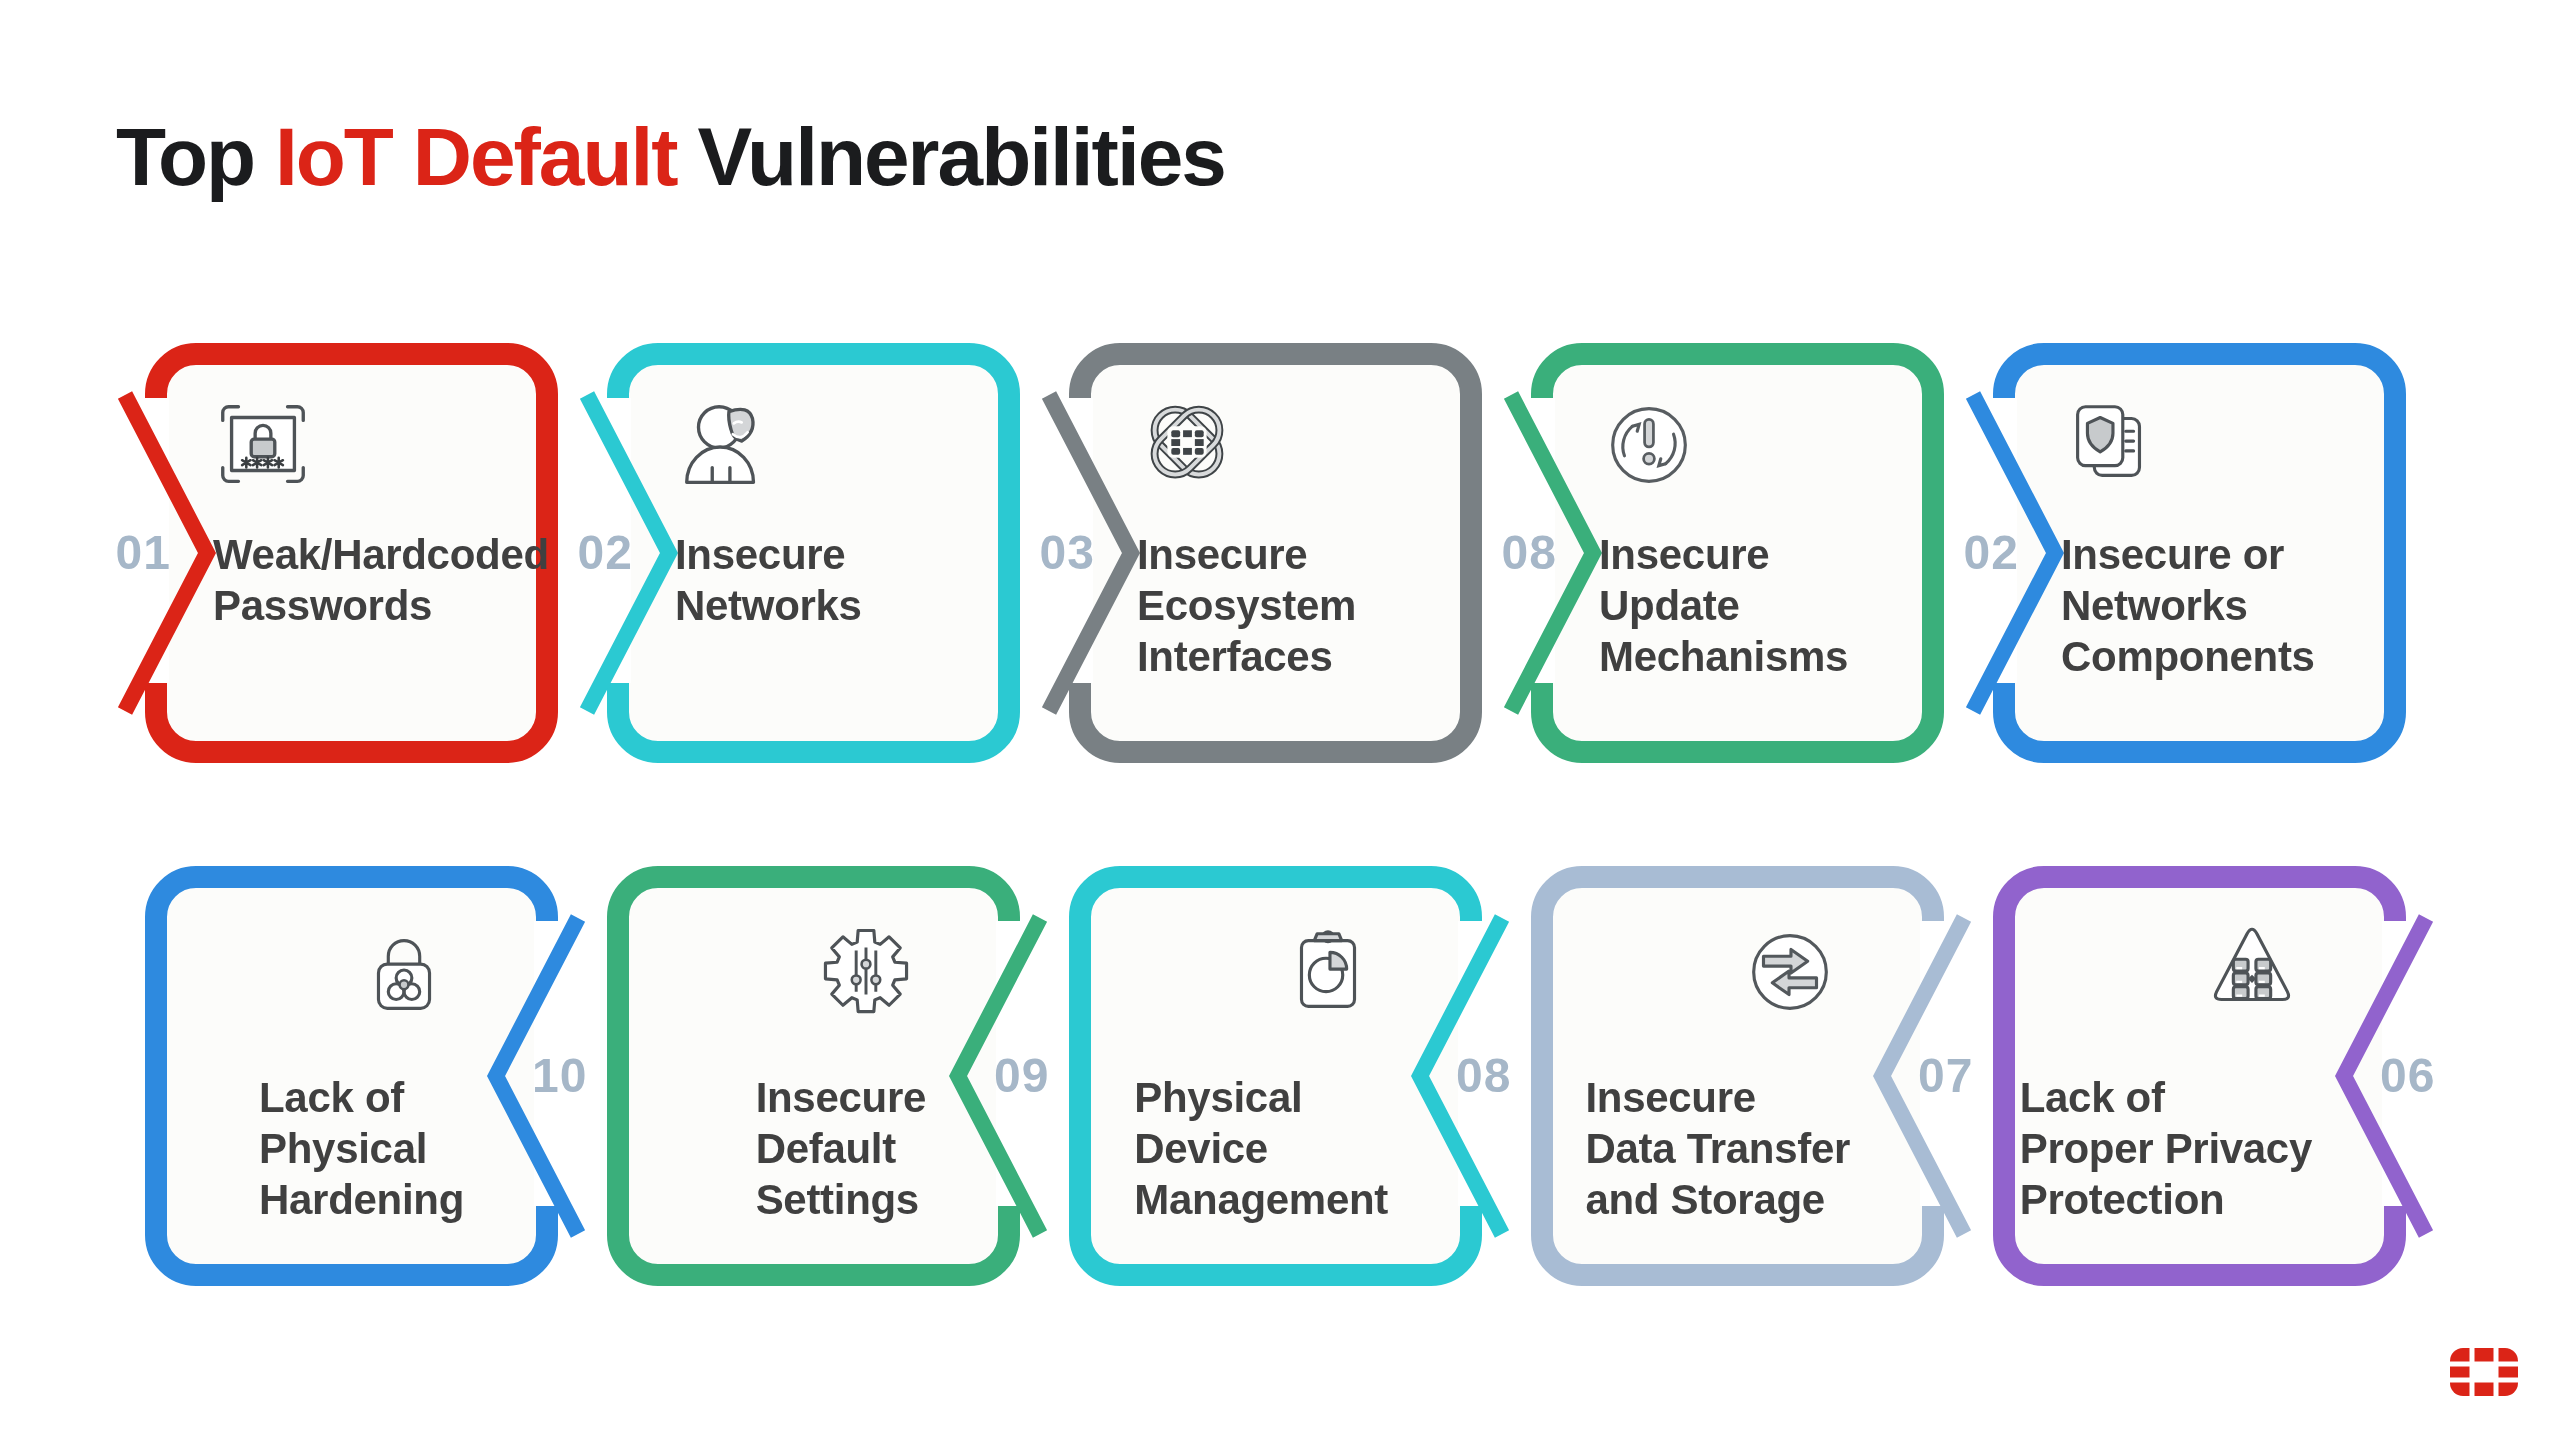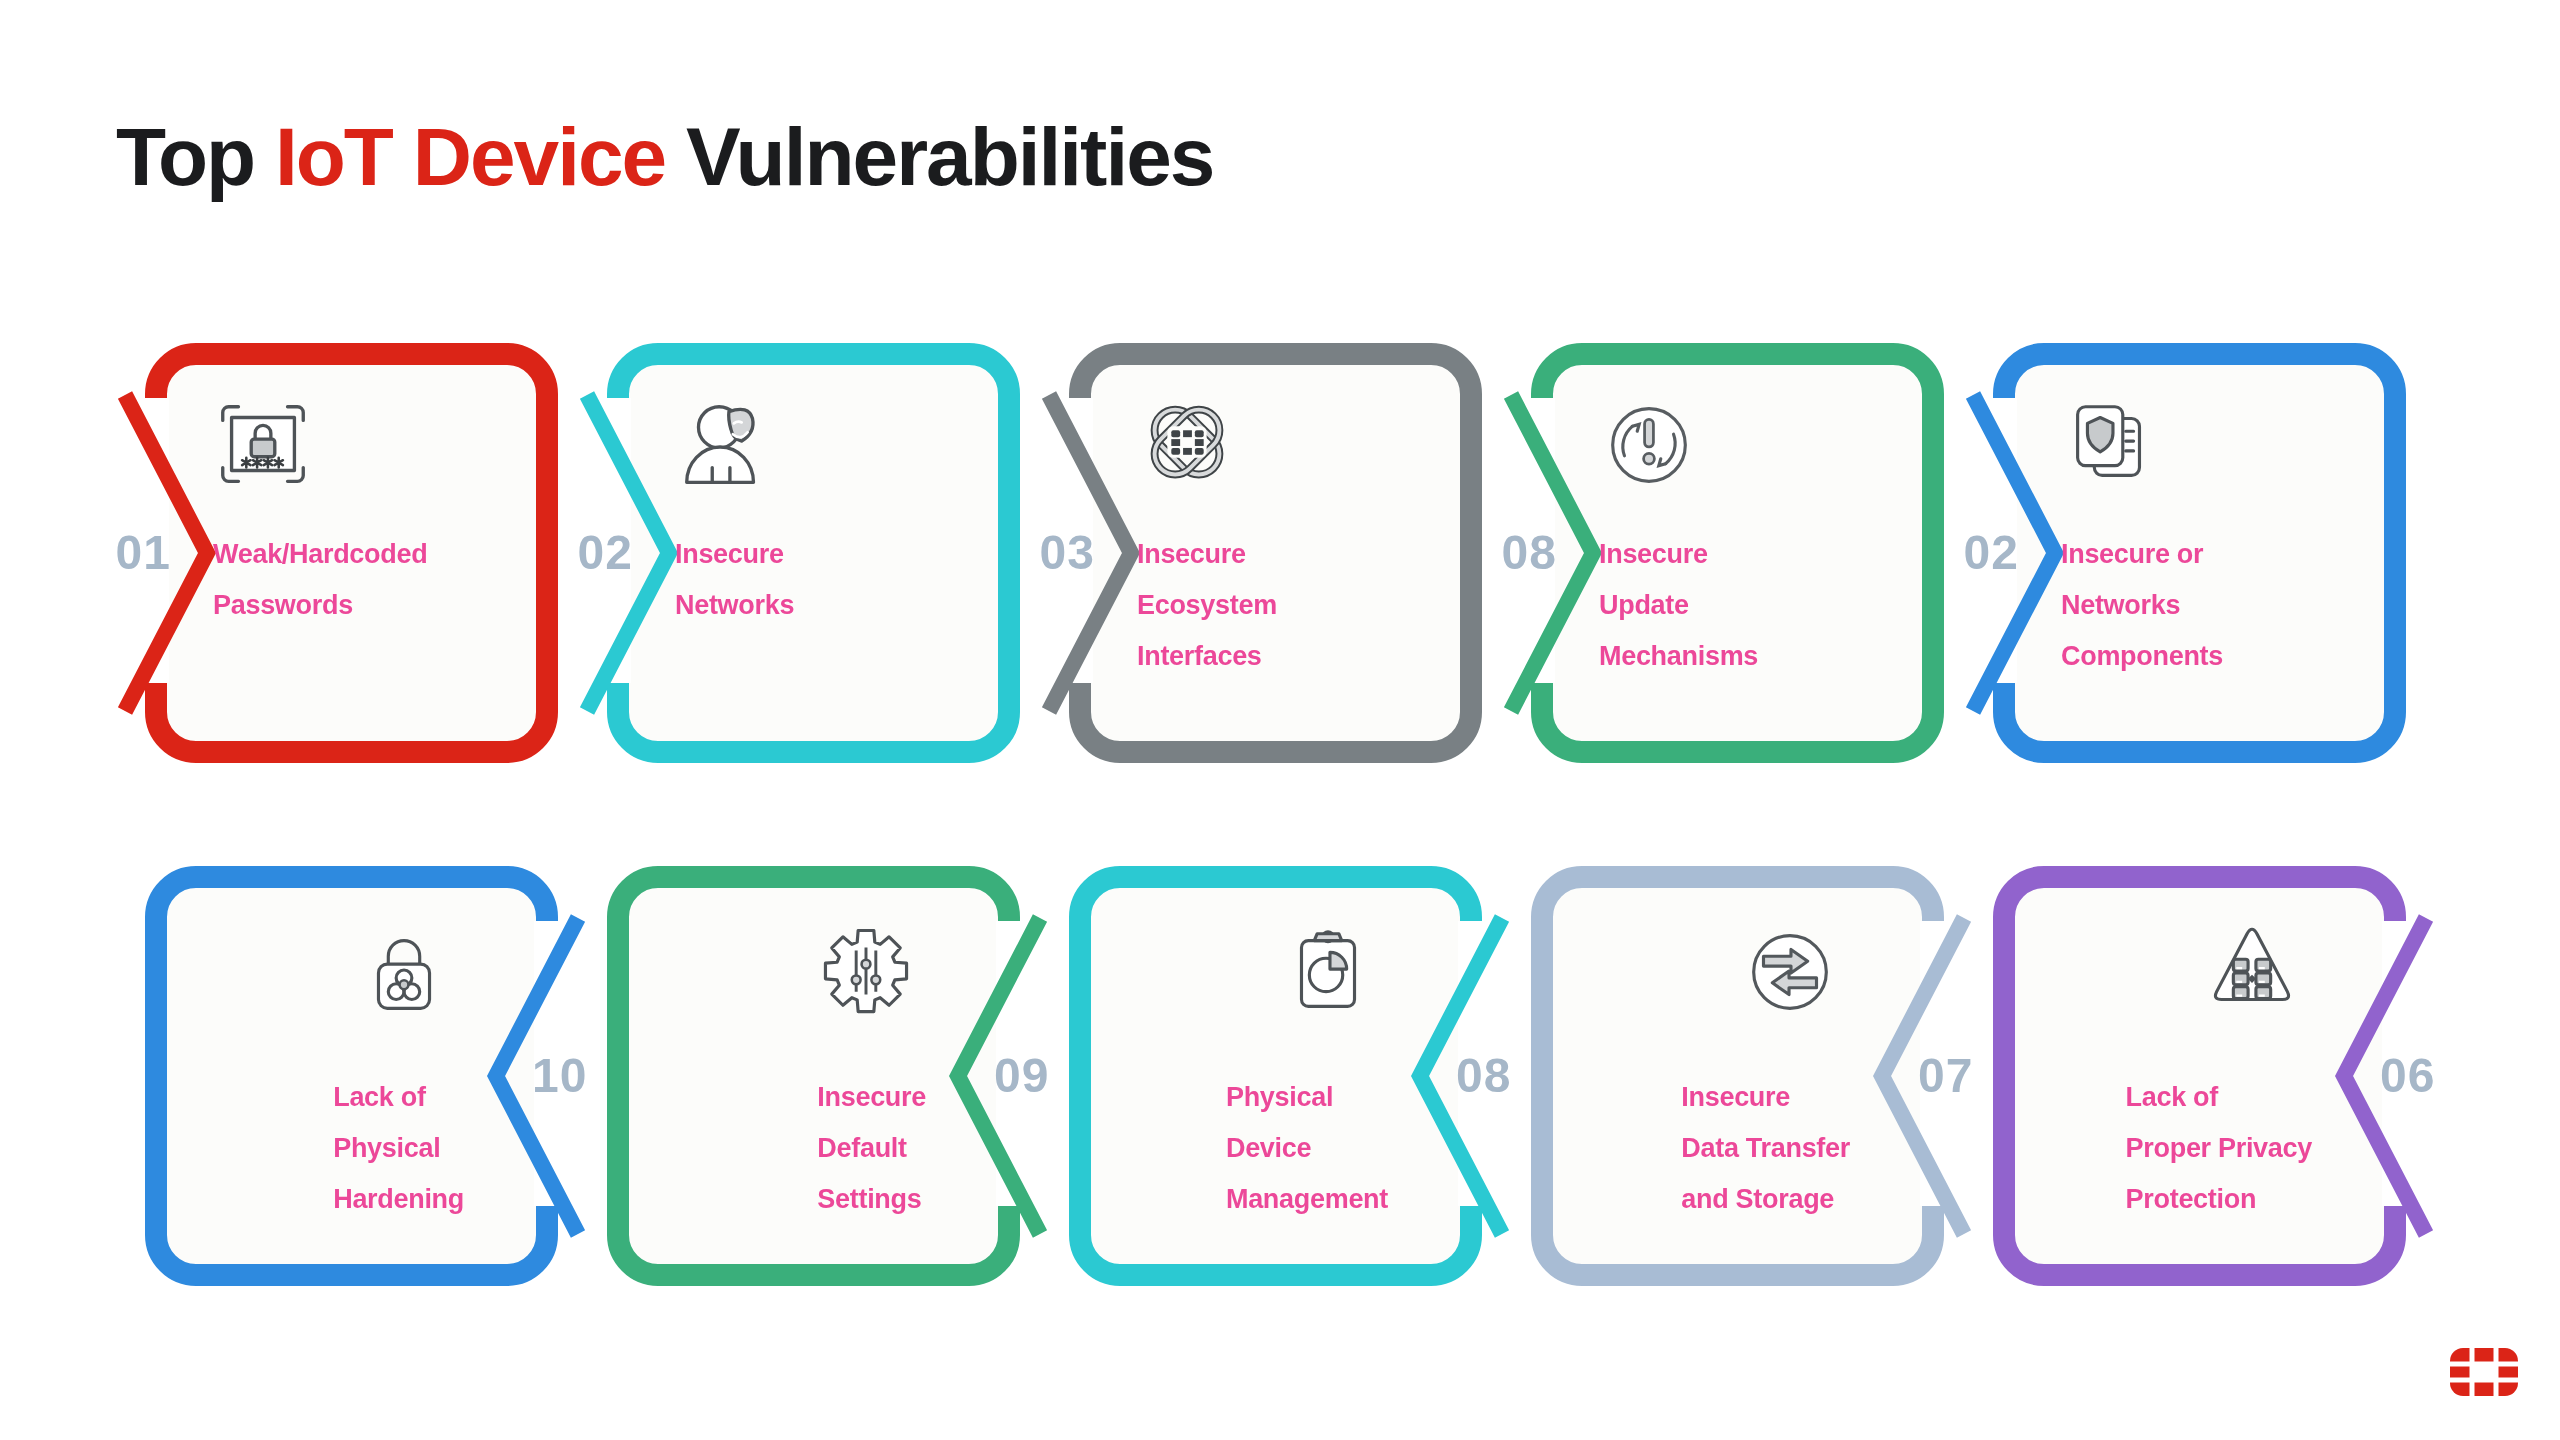--- a/index.html
+++ b/index.html
@@ -24,36 +24,36 @@
   .num{position:absolute;top:210px;transform:translateY(-50%);font-size:48px;font-weight:bold;
        color:var(--c,#A6B7C8);letter-spacing:1px;line-height:1;}
   .left-chev  .num{right:calc(100% - 26px);}
   .right-chev .num{left:calc(100% - 26px);}
 
   .icon{position:absolute;width:108px;height:108px;}
   .left-chev  .icon{left:64px;top:48px;}
   .right-chev .icon{right:100px;top:52px;}
   .icon svg{width:100%;height:100%;display:block;}
 
-  .label{position:absolute;font-weight:bold;font-size:27px;line-height:51px;letter-spacing:-0.3px;
-         color:#ec4899;white-space:pre-line;}
+  .label{position:absolute;font-weight:bold;font-size:42px;line-height:51px;letter-spacing:-0.3px;
+         color:#404040;white-space:pre-line;}
   .left-chev  .label{left:68px;top:186px;text-align:left;}
   .right-chev .label{right:94px;top:206px;}
 
   .logo{position:absolute;left:2450px;top:1348px;width:68px;height:48px;}
   .logo svg{width:100%;height:100%;display:block;}
   .logo .lg{fill:var(--c,#DB2417);}
 </style>
 </head>
 <body>
 
 <div class="page">
 
   <h1 class="title">
-    <span>Top </span><span class="hl" style="--c: #DB2417;">IoT Device</span><span> Vulnerabilities</span>
+    <span>Top </span><span class="hl" style="--c: #DB2417;">IoT Default</span><span> Vulnerabilities</span>
   </h1>
 
   <div class="card r1 cc1 left-chev" style="--c: #DB2417;">
     <svg class="frame" viewBox="0 0 413 420">
       <rect class="fbg" x="11" y="11" width="391" height="398" rx="40"></rect>
       <line class="fgap" x1="11" y1="55" x2="11" y2="340"></line>
       <polyline class="fchev" points="-20,52 62,210 -20,368"></polyline>
     </svg>
     <div class="num" style="--c: #A6B7C8;">01</div>
     <div class="icon">

